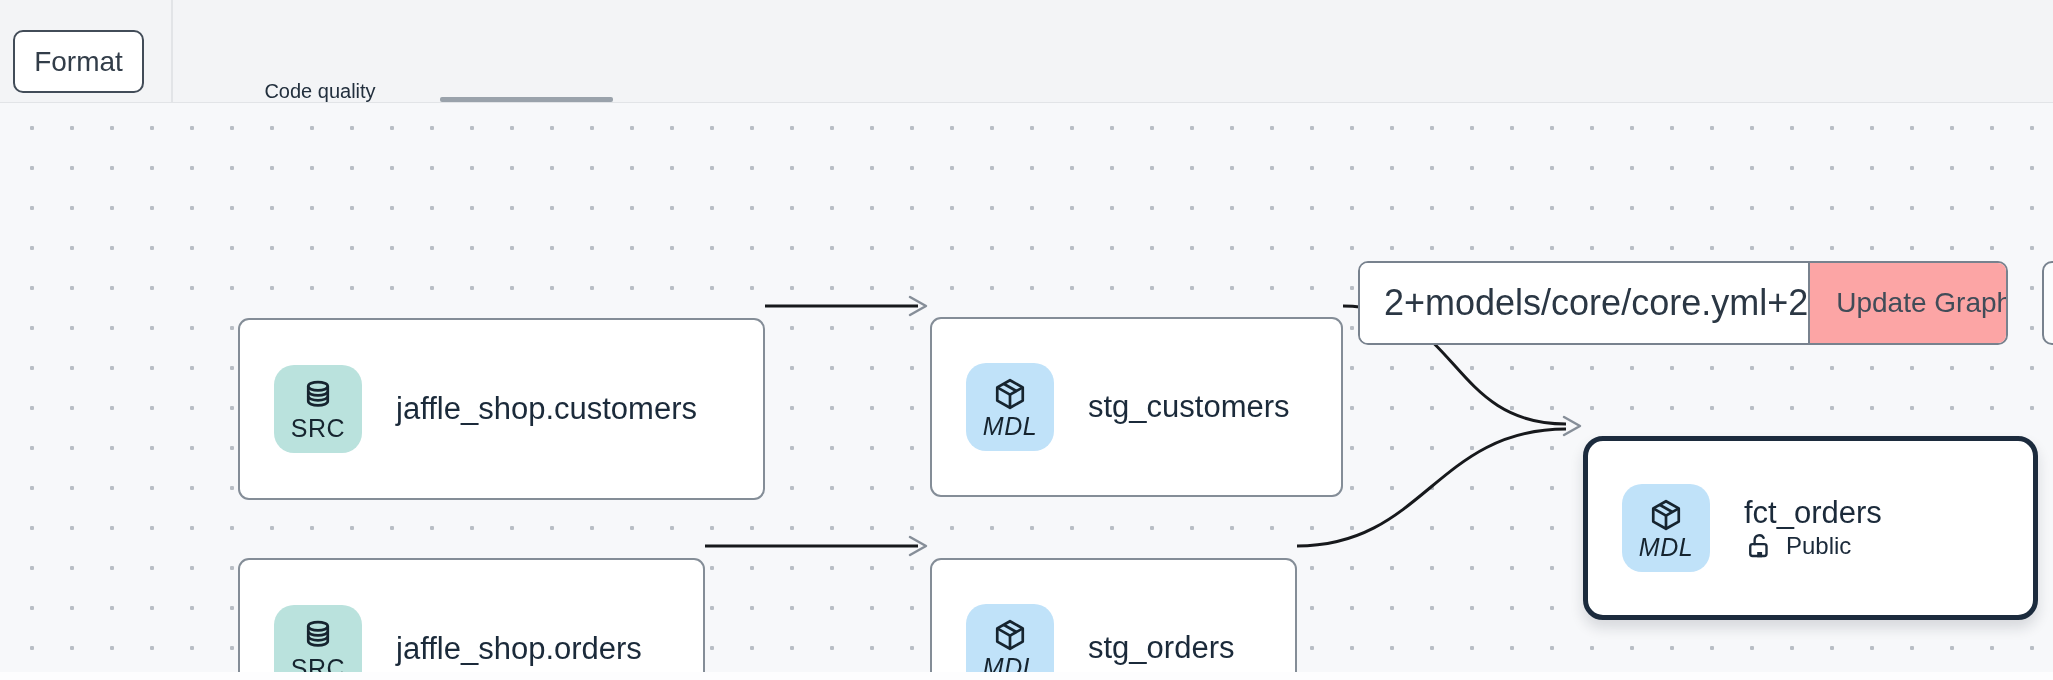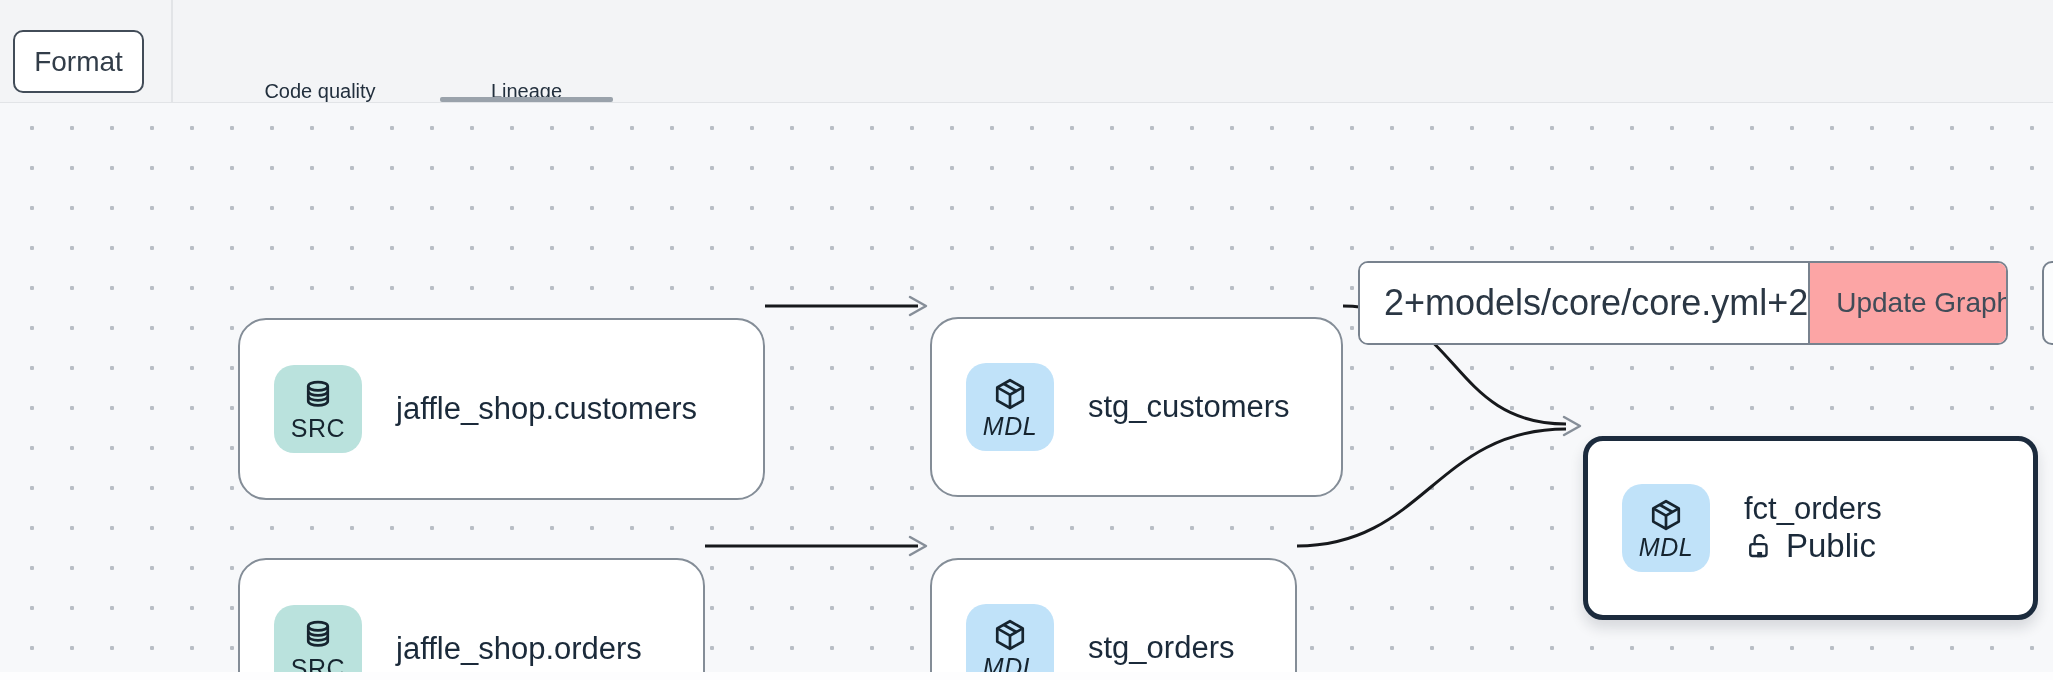--- a/index.html
+++ b/index.html
@@ -60,21 +60,21 @@
   
   svg.edges { position: absolute; inset: 0; width: 2053px; height: 680px; z-index: 1; pointer-events: none; }
   .edge { stroke: #17191c; stroke-width: 3; fill: none; }
   .arrowhead { stroke: #868e98; stroke-width: 2.5; fill: none; stroke-linecap: round; stroke-linejoin: round; }
 
   
   .node {
     position: absolute; z-index: 2;
     background: #ffffff;
     border: 2px solid #848d97;
-    border-radius: 28px;
+    border-radius: 11px;
     display: flex; align-items: center;
     padding-left: 34px;
     gap: 34px;
     cursor: pointer;
   }
   .node.selected {
     border: 5px solid #1c2b3d;
     border-radius: 20px;
     box-shadow: 0 8px 14px rgba(18,28,42,0.14);
   }
@@ -85,21 +85,21 @@
   }
   .badge.src { background: #bae2dd; }
   .badge.mdl { background: #c0e2f9; font-style: italic; }
   .badge svg { width: 36px; height: 36px; stroke: #16242f; }
   .badge-label {
     font-size: 25px; font-weight: 500; color: #16242f; line-height: 1; margin-top: 2px;
     letter-spacing: 0.5px;
   }
   .node-label { font-size: 31px; color: #1b2a3a; white-space: nowrap; }
   .node-text-col { display: flex; flex-direction: column; }
-  .access-row { display: flex; align-items: center; gap: 12px; font-size: 33px; color: #1b2a3a; }
+  .access-row { display: flex; align-items: center; gap: 12px; font-size: 24px; color: #1b2a3a; }
   .access-row svg { width: 30px; height: 30px; stroke: #1b2a3a; }
 
   
   .n0 { left: 238px; top: 215px; width: 527px; height: 182px; }
   .n1 { left: 930px; top: 214px; width: 413px; height: 180px; }
   .n2 { left: 238px; top: 455px; width: 467px; height: 182px; }
   .n3 { left: 930px; top: 455px; width: 367px; height: 180px; }
   .n4 { left: 1583px; top: 333px; width: 455px; height: 184px; }
 
   
@@ -131,21 +131,20 @@
 </style>
 </head>
 <body>
 
 <div class="app">
 
   <header class="topbar">
     <button class="format-btn">Format</button>
     <div class="topbar-divider"></div>
     <div class="tab tab-cq">Code quality</div>
-    <div class="tab tab-lineage">Lineage</div>
     <div class="tab-underline"></div>
   </header>
 
   <div class="canvas">
 
     <svg class="edges" viewBox="103 0 2053 680" style="left:0; top:0;" aria-hidden="true">
       <g transform="translate(103,-103)">
         <path class="edge" d="M765,306 L918,306"></path>
         <polyline class="arrowhead" points="910,297 926,306 910,315"></polyline>
         <path class="edge" d="M705,546 L918,546"></path>

